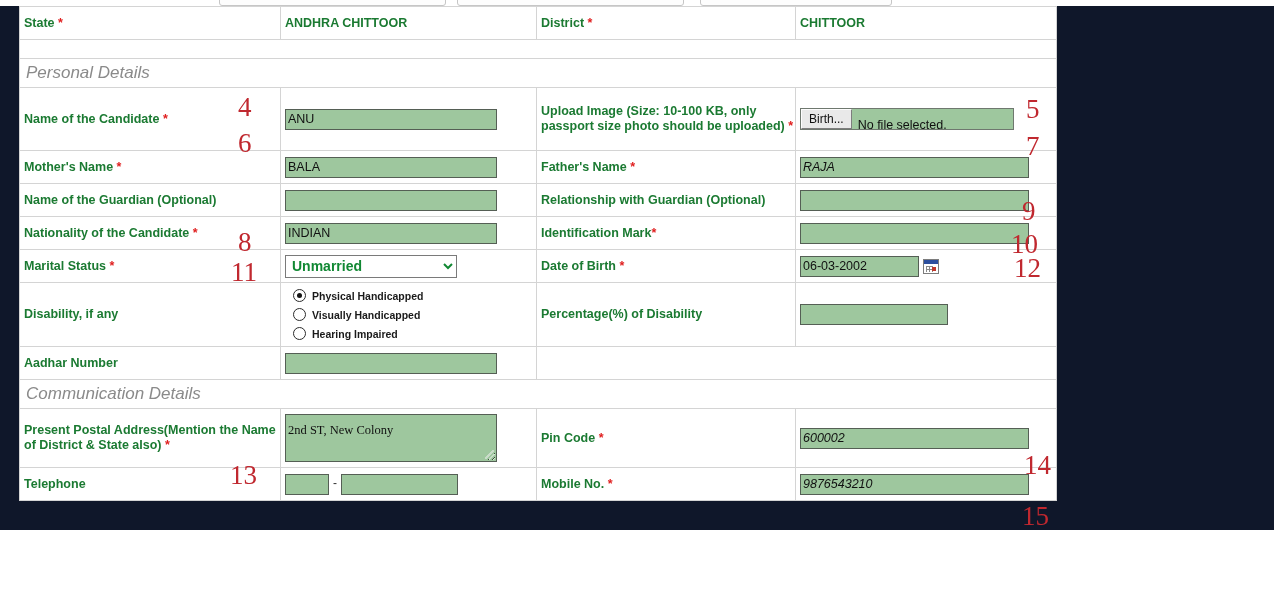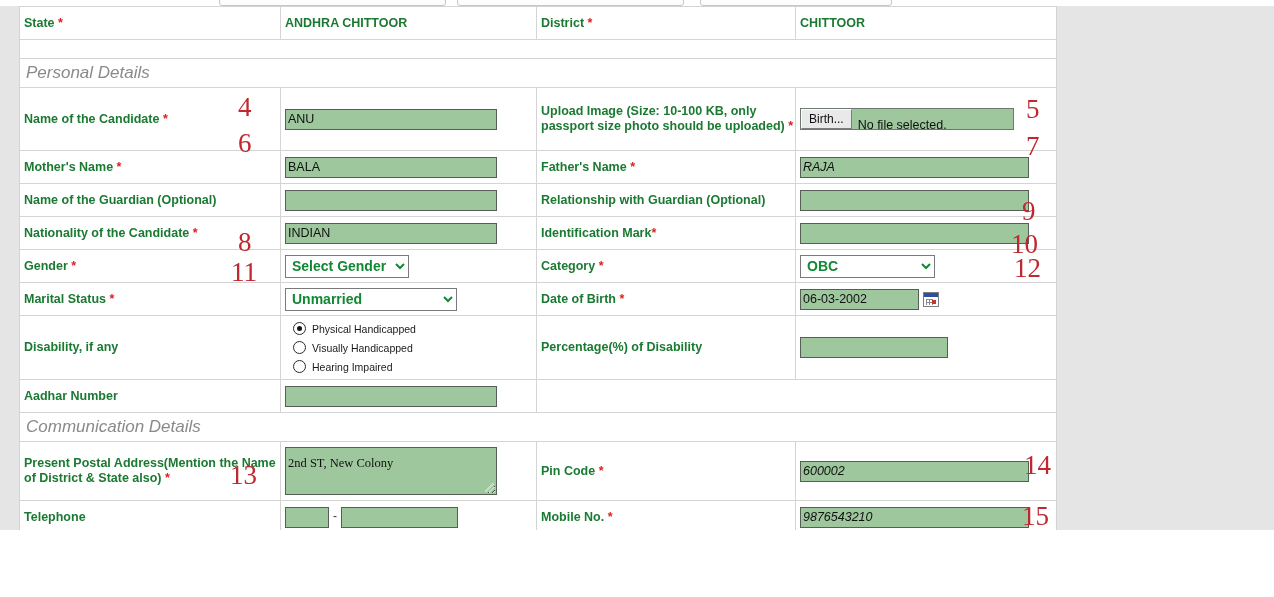--- a/index.html
+++ b/index.html
@@ -7,21 +7,21 @@
     margin: 0;
     padding: 0;
     background: #ffffff;
     font-family: "Liberation Sans", sans-serif;
   }
   #page {
     position: relative;
     width: 1274px;
     height: 530px;
     overflow: hidden;
-    background: #e5e5e5;
+    background: #0f172a;
   }
 
   
   .top-strip {
     position: absolute;
     top: 0; left: 0;
     width: 1274px; height: 6px;
     background: #ffffff;
   }
   .top-strip .stub {
@@ -222,20 +222,21 @@
     left: 3px; top: 3px;
     width: 5px; height: 5px;
     border-radius: 50%;
     background: #141414;
   }
   .radio-row .rtxt {
     margin-left: 6px;
     font-size: 10.5px;
     color: #1a1a1a;
     font-family: "Liberation Sans", sans-serif;
+    font-weight: bold;
   }
 
   
   .ta-wrap { position: relative; width: 212px; }
   .grip {
     position: absolute;
     right: 3px; bottom: 3px;
     width: 9px; height: 9px;
     pointer-events: none;
     background:
@@ -367,38 +368,20 @@
           <input class="inp w-main" type="text" value="INDIAN" style="">
         </td>
         <td>
           <span class="lbl"><span>Identification Mark</span><span class="req">*</span></span>
         </td>
         <td>
           <input class="inp w-right" type="text" value="" style="">
         </td>
       </tr>
 
-      <tr class="row">
-        <td>
-          <span class="lbl"><span>Gender</span> <span class="req">*</span></span>
-        </td>
-        <td>
-          <select class="sel s-gender">
-            <option>Select Gender</option>
-          </select>
-        </td>
-        <td>
-          <span class="lbl"><span>Category</span> <span class="req">*</span></span>
-        </td>
-        <td>
-          <select class="sel s-category">
-            <option>OBC</option>
-          </select>
-        </td>
-      </tr>
 
       <tr class="row">
         <td>
           <span class="lbl"><span>Marital Status</span> <span class="req">*</span></span>
         </td>
         <td>
           <select class="sel s-marital">
             <option>Unmarried</option>
           </select>
         </td>

